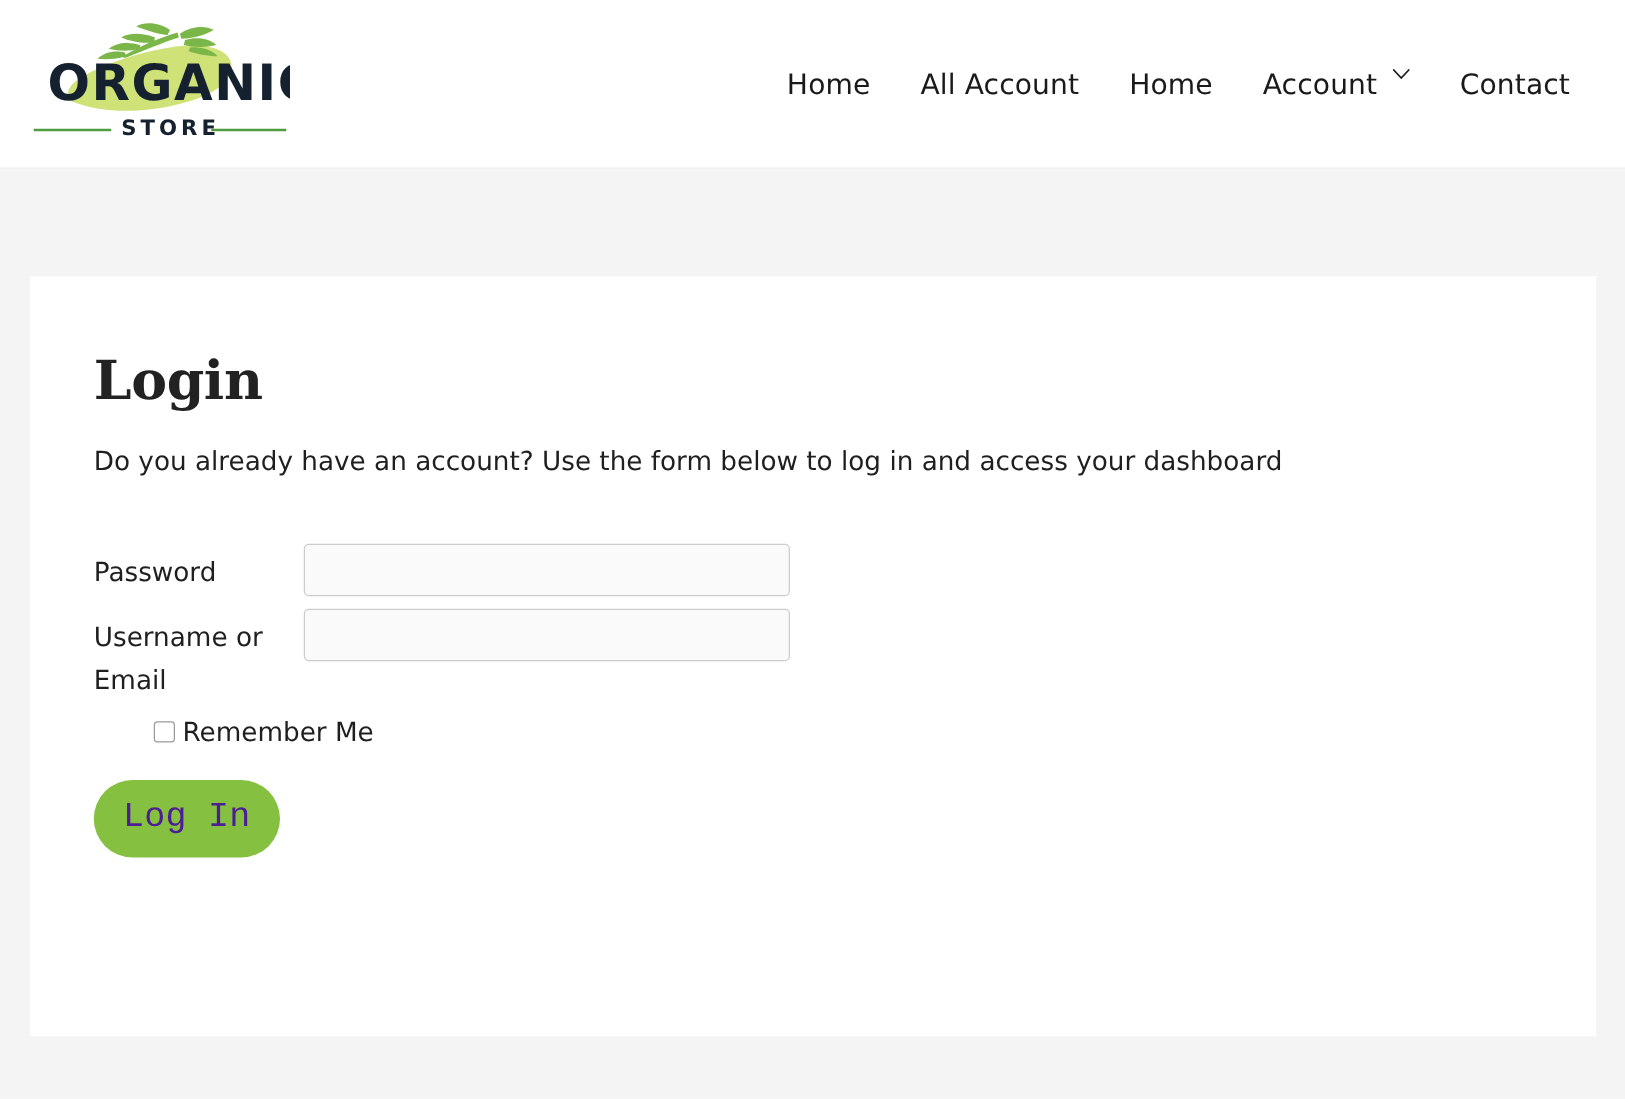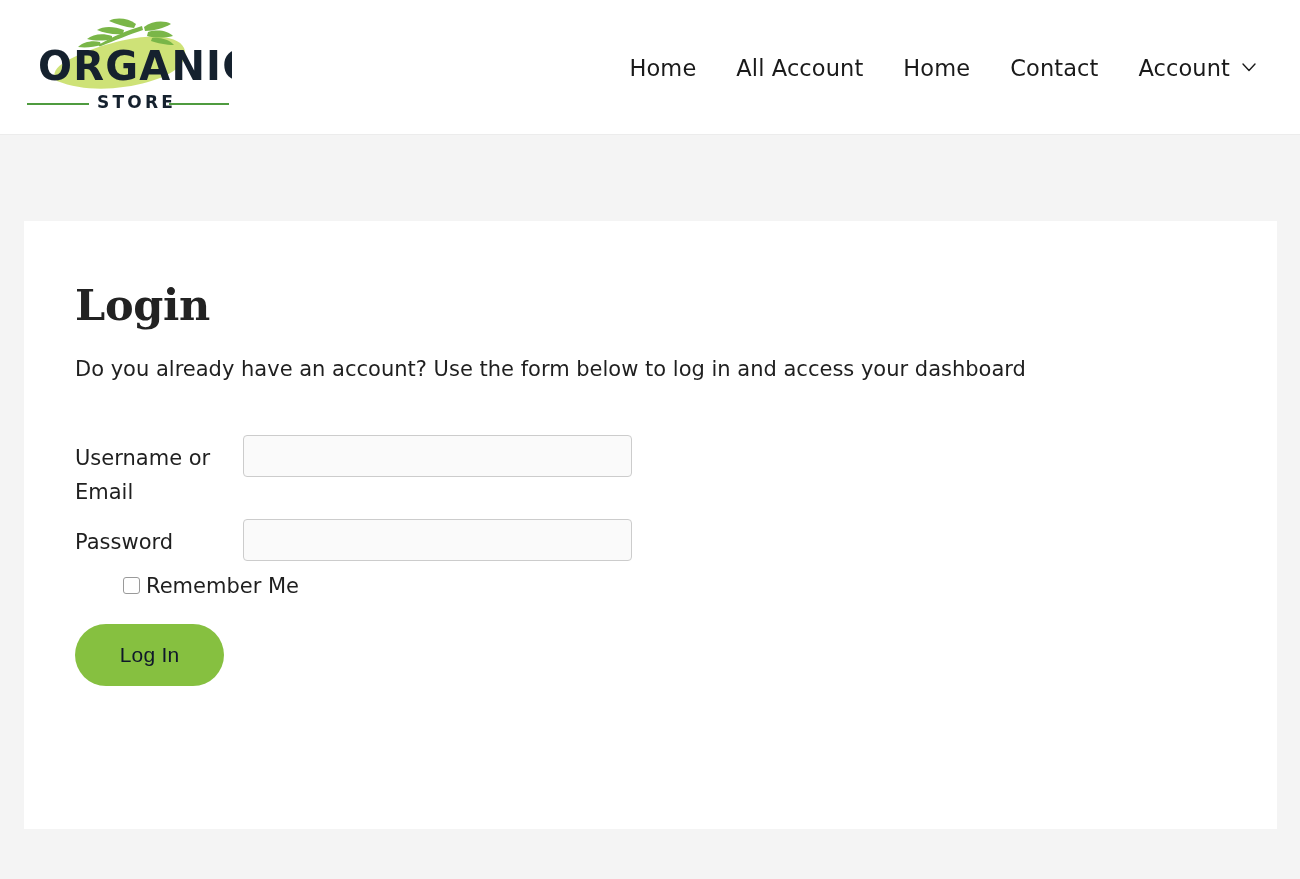--- a/index.html
+++ b/index.html
@@ -39,21 +39,21 @@
     position: absolute;
     right: 22px;
     top: 0;
     height: 135px;
     display: flex;
     align-items: center;
     gap: 0px;
   }
   .nav-item {
     display: flex;
-    align-items: center;
+    align-items: flex-start;
     font-size: 22.5px;
     color: #1a1a1a;
     letter-spacing: 0.1px;
     text-decoration: none;
     padding: 6px 20px;
     white-space: nowrap;
     cursor: pointer;
   }
   .nav-item:last-child { padding-right: 22px; }
   .chevron-down {
@@ -157,25 +157,25 @@
     margin-left: 6px;
     cursor: pointer;
   }
 
   .login-btn {
     display: block;
     margin-top: 26px;
     width: 149px;
     height: 62px;
     background: #86c040;
-    color: #0f172a;
+    color: #4c1d95;
     border: none;
     border-radius: 31px;
-    font-size: 21px;
-    font-family: Liberation Sans, sans-serif;
+    font-size: 28px;
+    font-family: Liberation Mono, monospace;
     cursor: pointer;
     letter-spacing: 0.2px;
   }
 </style>
 </head>
 <body>
 
 <header class="site-header">
 
   <a class="logo-wrap" href="#">
@@ -210,54 +210,54 @@
     <a class="nav-item" href="#">
       <span>Home</span>
     </a>
     <a class="nav-item" href="#">
       <span>All Account</span>
     </a>
     <a class="nav-item" href="#">
       <span>Home</span>
     </a>
     <a class="nav-item" href="#">
-      <span>Contact</span>
-    </a>
-    <a class="nav-item" href="#">
       <span>Account</span>
       <span class="chevron-down">
         <svg width="14" height="9" viewBox="0 0 14 9" xmlns="http://www.w3.org/2000/svg">
           <path d="M1 1 L7 7.4 L13 1" fill="none" stroke="#1a1a1a" stroke-width="1.4" stroke-linecap="round" stroke-linejoin="round"></path>
         </svg>
       </span>
     </a>
+    <a class="nav-item" href="#">
+      <span>Contact</span>
+    </a>
   </nav>
 </header>
 
 <div class="page-body">
 
   <section class="content-card">
     <div class="card-inner">
 
       <h1 class="page-title">Login</h1>
 
       <p class="page-desc">Do you already have an account? Use the form below to log in and access your dashboard</p>
 
       <form class="login-form">
+
+        <div class="form-row">
+          <label class="form-label" for="fld-password">Password</label>
+          <input id="fld-password" class="form-input" type="password" placeholder="" style="">
+        </div>
 
         <div class="form-row">
           <label class="form-label" for="fld-username">Username or Email</label>
           <input id="fld-username" class="form-input" type="text" placeholder="" style="">
         </div>
 
-        <div class="form-row">
-          <label class="form-label" for="fld-password">Password</label>
-          <input id="fld-password" class="form-input" type="password" placeholder="" style="">
-        </div>
-
         <div class="remember-row">
           <input id="fld-remember" class="remember-check" type="checkbox" style="">
           <label class="remember-label" for="fld-remember">Remember Me</label>
         </div>
 
         <button type="submit" class="login-btn">Log In</button>
 
       </form>
     </div>
   </section>

